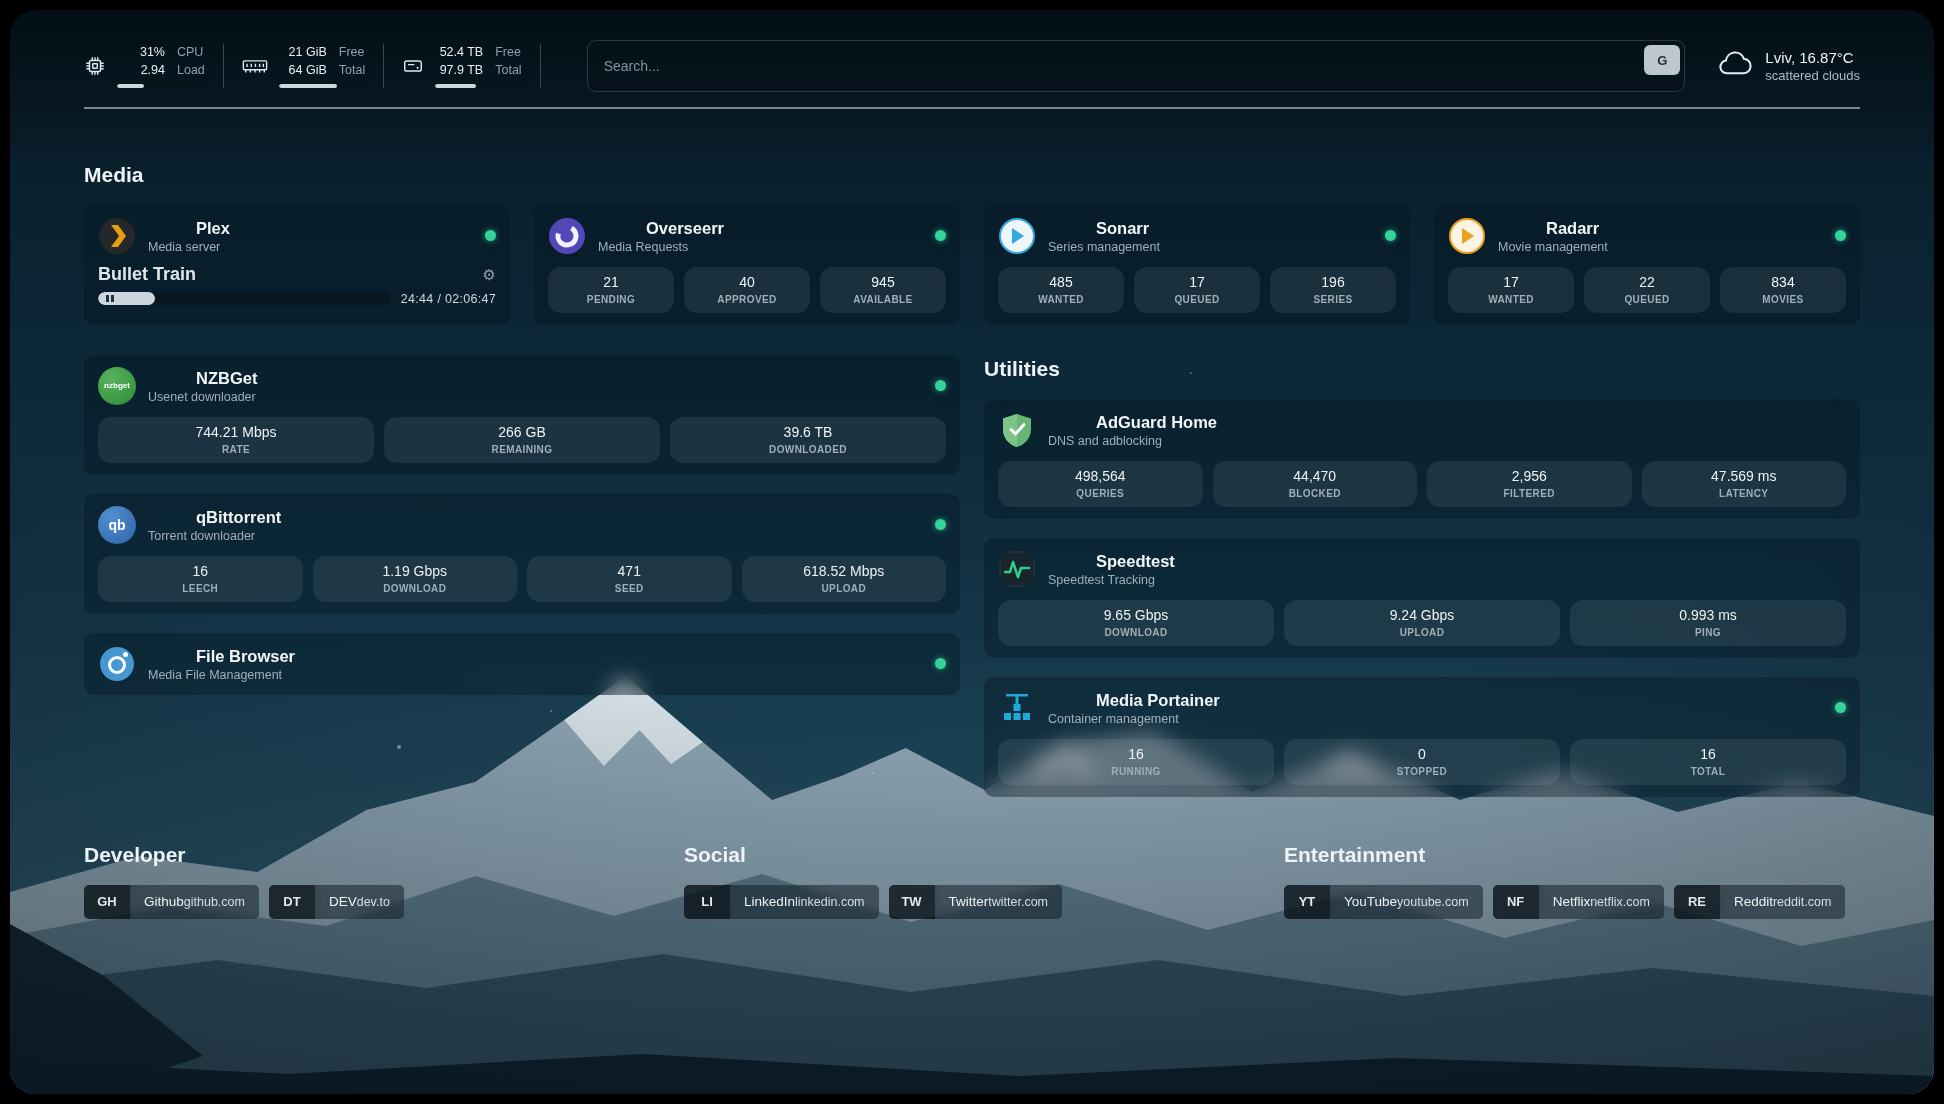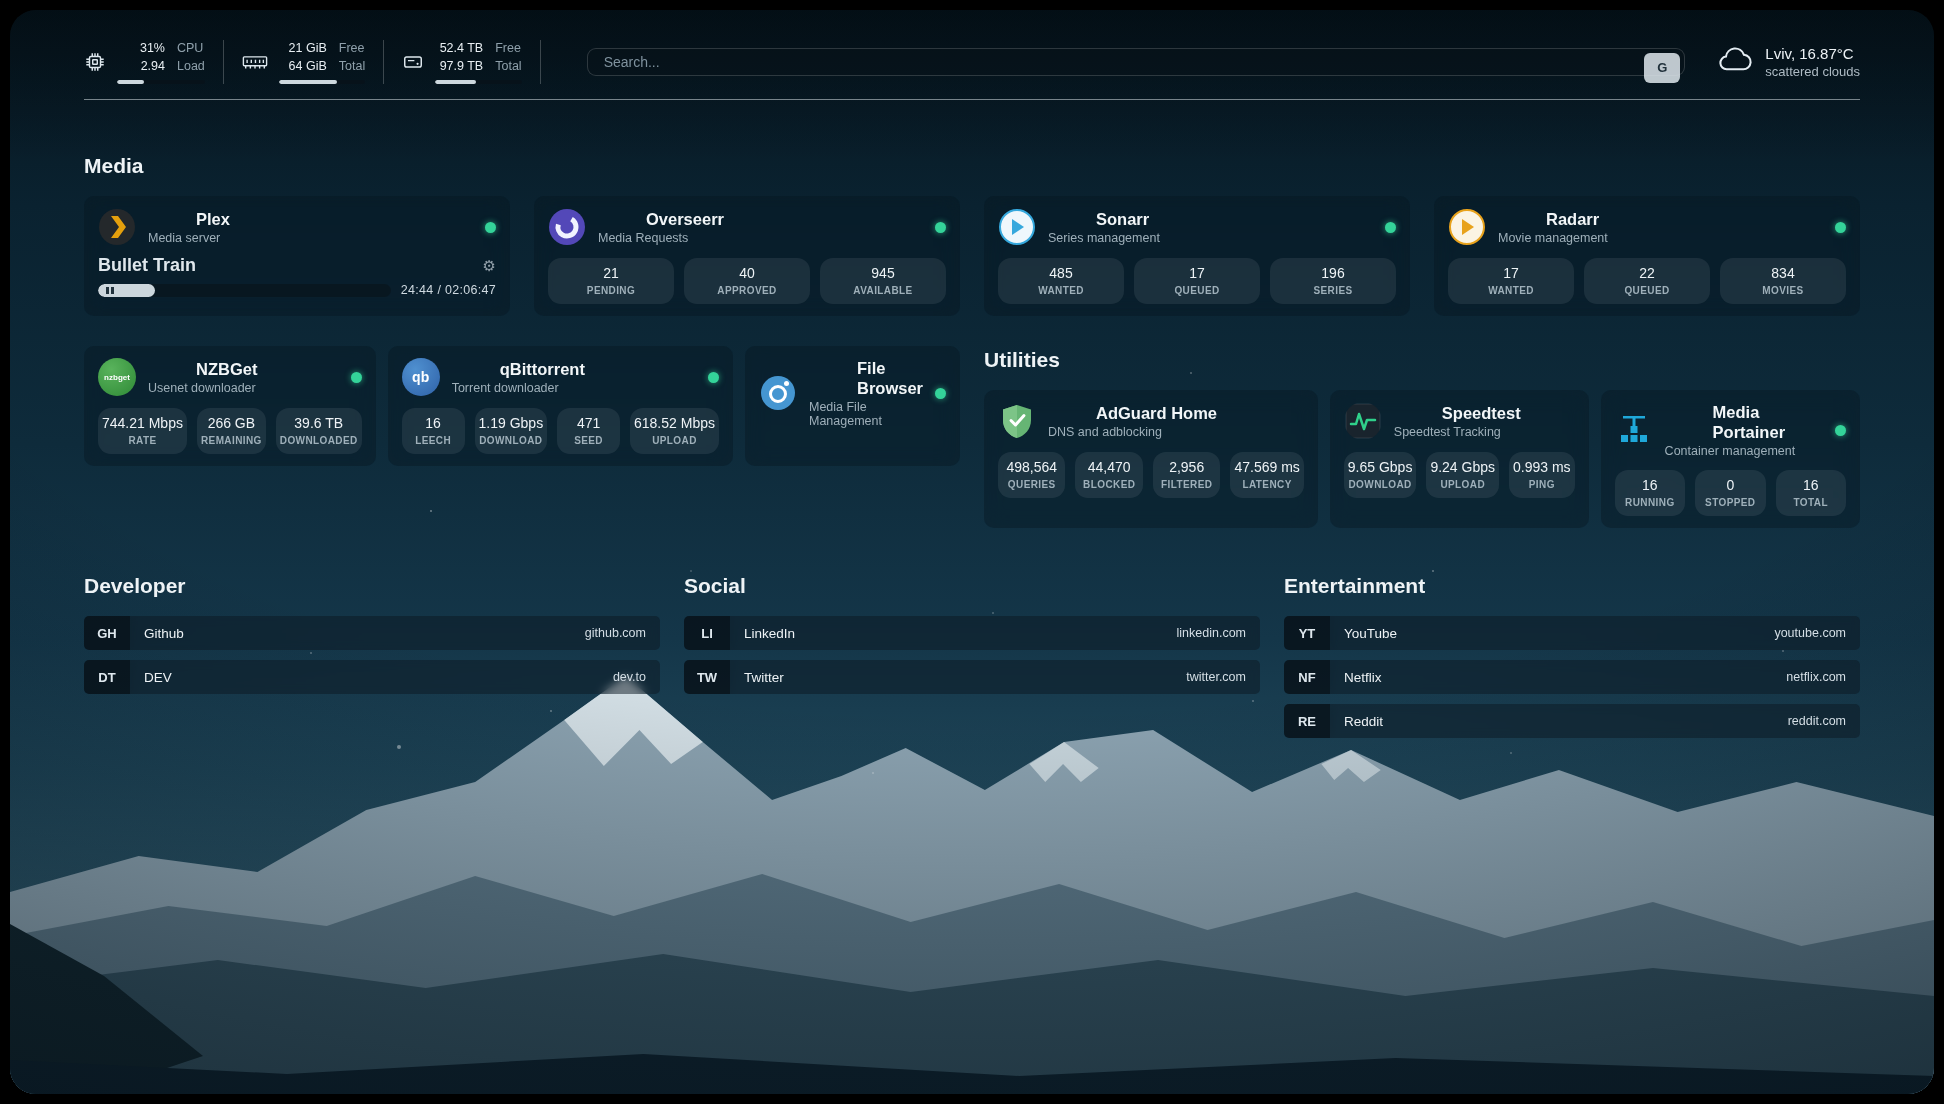--- a/index.html
+++ b/index.html
@@ -36,21 +36,21 @@
   .sys-widget { display: flex; align-items: center; gap: 11px; padding-right: 18px; margin-right: 18px; border-right: 1px solid rgba(255,255,255,0.22); }
   .sys-icon { display: flex; color: #dde7ed; }
   .sys-rows { display: grid; grid-template-columns: auto auto; column-gap: 12px; row-gap: 1px; font-size: 12.5px; line-height: 1.35; }
   .sys-rows .v { min-width: 48px; text-align: right; color: #e9eff3; }
   .sys-rows .l { color: #8fa0ab; }
   .sys-bar { height: 4px; margin-top: 5px; border-radius: 2px; background: rgba(8,18,26,0.75); overflow: hidden; }
   .sys-bar-fill { height: 100%; border-radius: 2px; background: #cdd8de; }
 
   .searchbar { position: relative; flex: 1; margin: 0 28px; }
   .searchbar input {
-    width: 100%; height: 28px; background: rgba(8,18,26,0.55); border: 1px solid rgba(255,255,255,0.16);
+    width: 100%; height: 52px; background: rgba(8,18,26,0.55); border: 1px solid rgba(255,255,255,0.16);
     border-radius: 9px; color: #e8eef2; font-size: 14px; padding: 0 52px 0 16px; outline: none;
     font-family: "Liberation Sans", "DejaVu Sans", sans-serif;
   }
   .searchbar input::placeholder { color: #7f929e; }
   .search-btn {
     position: absolute; right: 5px; top: 5px; width: 36px; height: 30px; border: none; border-radius: 6px;
     background: rgba(223,231,237,0.85); color: #21313b; font-weight: 700; font-size: 13px; cursor: pointer;
     font-family: "Liberation Sans", "DejaVu Sans", sans-serif;
   }
   .weather { display: flex; align-items: center; gap: 12px; }
@@ -91,25 +91,25 @@
   .plex-track { font-size: 18px; color: #dfe7ec; font-weight: bold; }
   .gear { font-size: 15px; color: #93a1ab; cursor: pointer; line-height: 1; }
   .plex-progress-row { display: flex; align-items: center; gap: 10px; margin-top: 7px; }
   .plex-bar { flex: 1; height: 13px; border-radius: 7px; background: rgba(10,22,30,0.75); position: relative; overflow: hidden; }
   .plex-bar .fill { height: 100%; border-radius: 7px; background: #ccd6dc; }
   .pause-icon { position: absolute; left: 8px; top: 3px; display: flex; gap: 2.5px; cursor: pointer; }
   .pause-icon i { width: 2.5px; height: 7px; background: #22333d; display: block; }
   .plex-time { font-size: 12.5px; color: #cfd9e0; letter-spacing: 0.3px; white-space: nowrap; }
 
   .two-col { display: grid; grid-template-columns: 1fr 1fr; gap: 24px; margin-top: 30px; }
-  .col-cards { display: flex; flex-direction: row; gap: 12px; }
+  .col-cards { display: flex; flex-direction: column; gap: 19px; }
 
   
   .bookmarks { display: grid; grid-template-columns: repeat(3, 1fr); gap: 24px; margin-top: 44px; }
-  .bm-rows { display: flex; flex-direction: column; gap: 10px; }
+  .bm-rows { display: flex; gap: 10px; }
   .bm-row { display: flex; height: 34px; border-radius: 5px; overflow: hidden; cursor: pointer; }
   .bm-abbr { width: 46px; display: flex; align-items: center; justify-content: center; background: rgba(6,14,20,0.78); color: #dfe8ee; font-size: 13px; font-weight: 700; }
   .bm-body { flex: 1; display: flex; align-items: center; background: rgba(12,24,33,0.5); padding: 0 14px; backdrop-filter: blur(4px); }
   .bm-name { font-size: 13.5px; color: #eef3f6; }
   .bm-url { margin-left: auto; font-size: 12.5px; color: #d5dfe6; }
 </style>
 </head>
 <body>
 
 <div class="screen">

